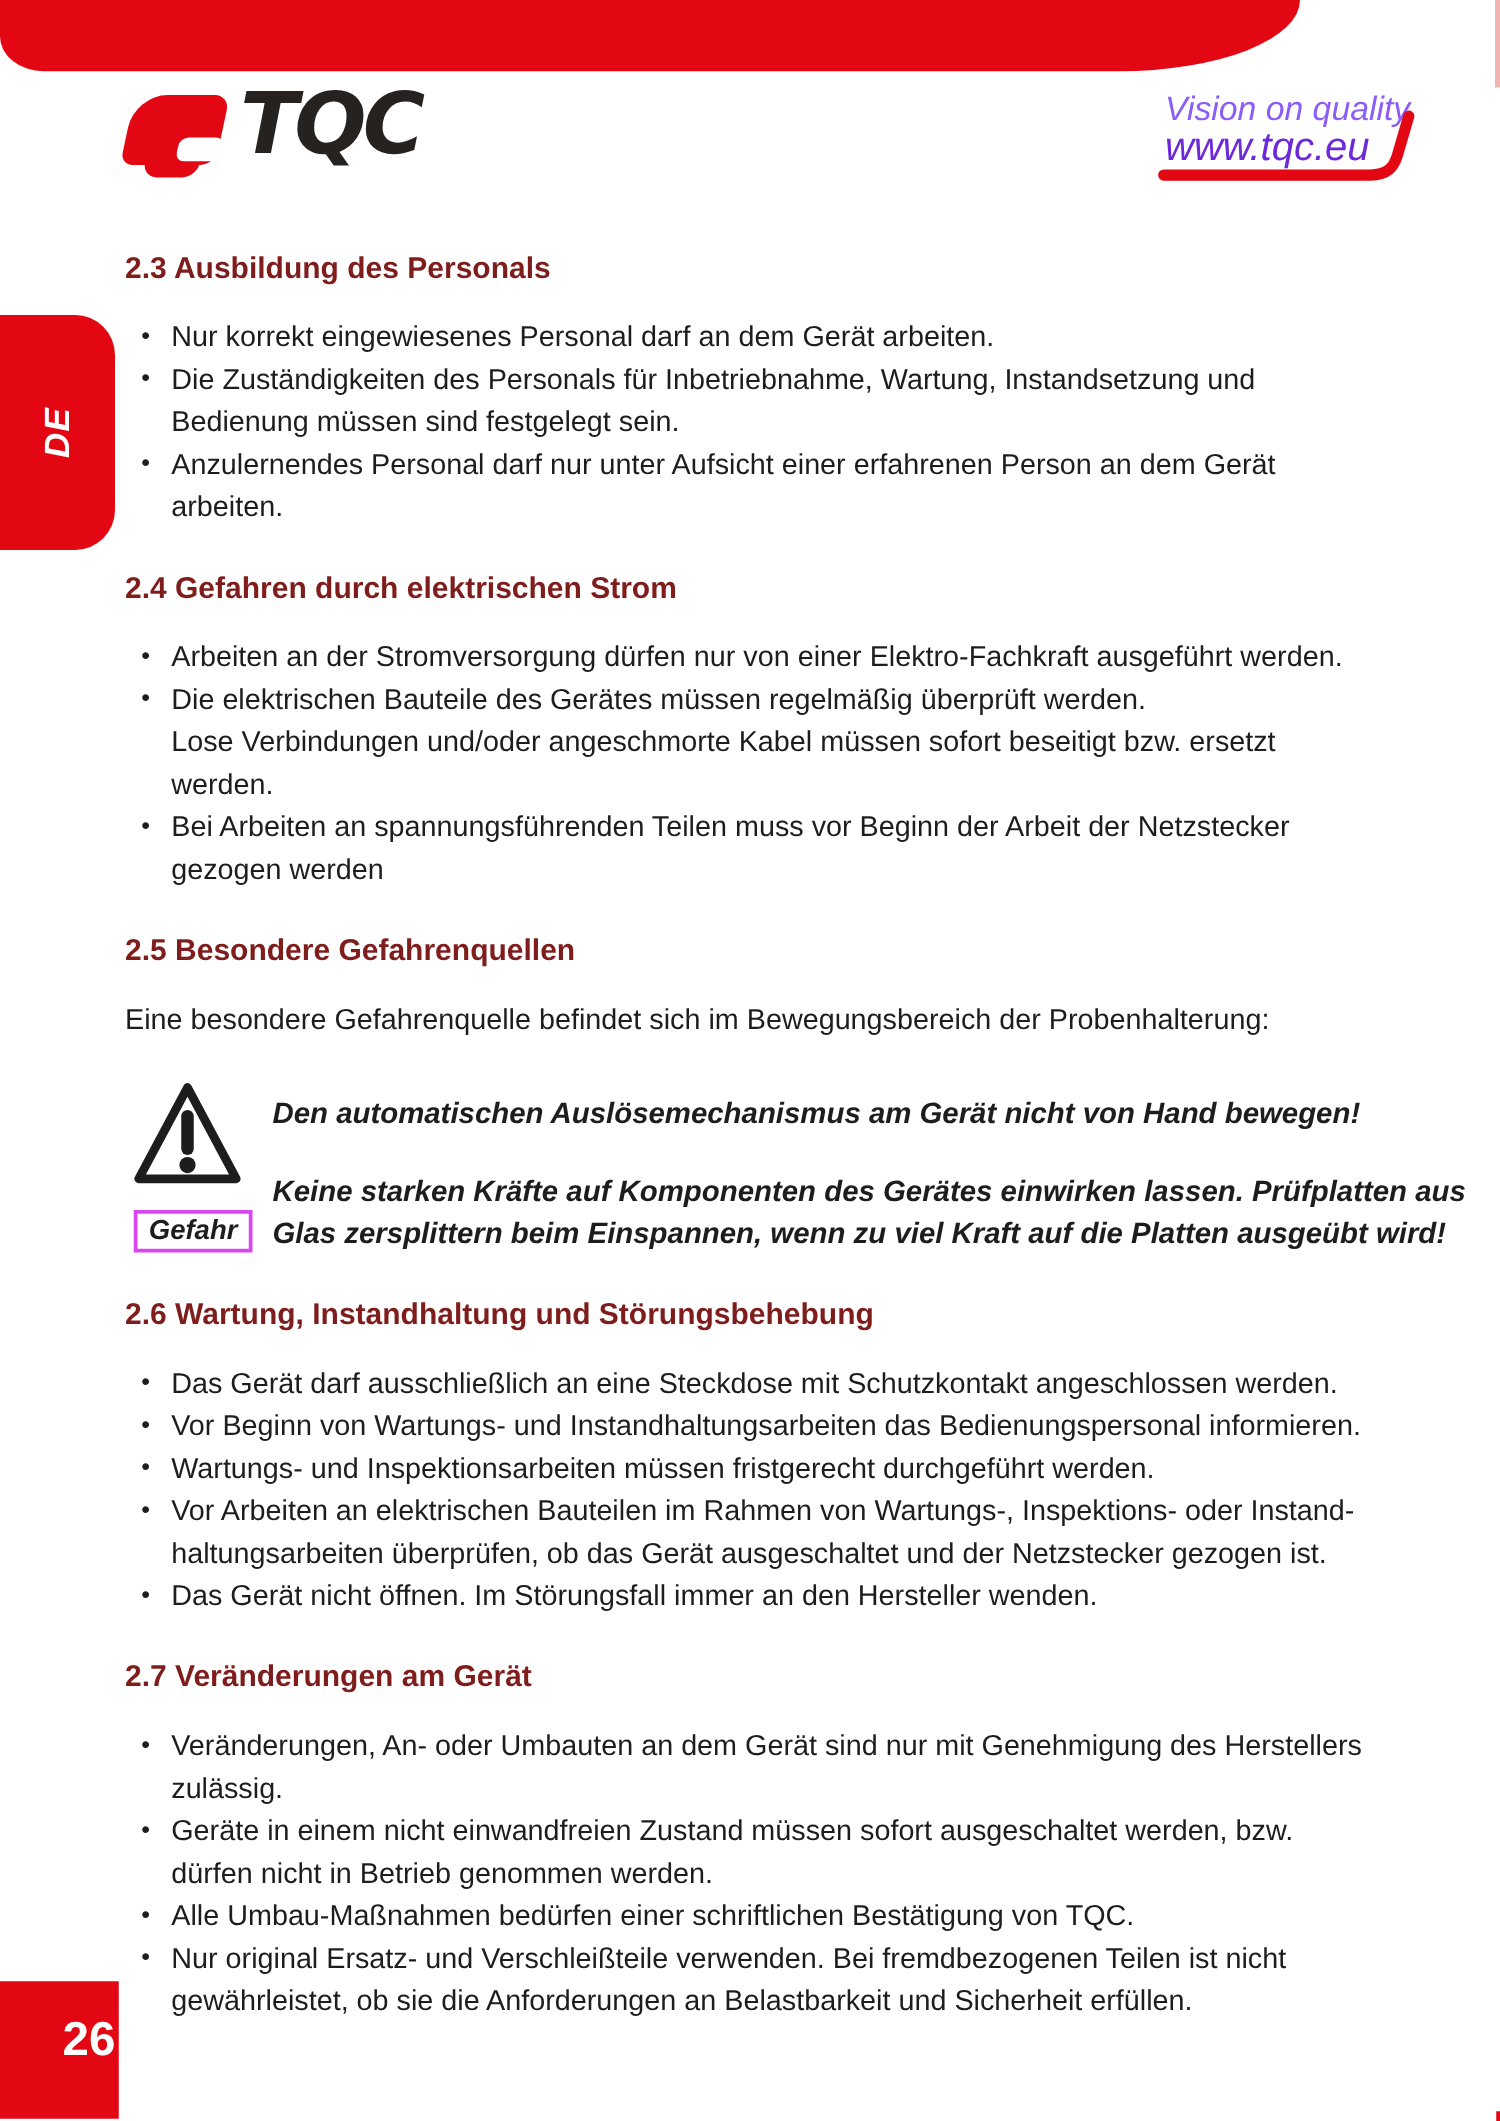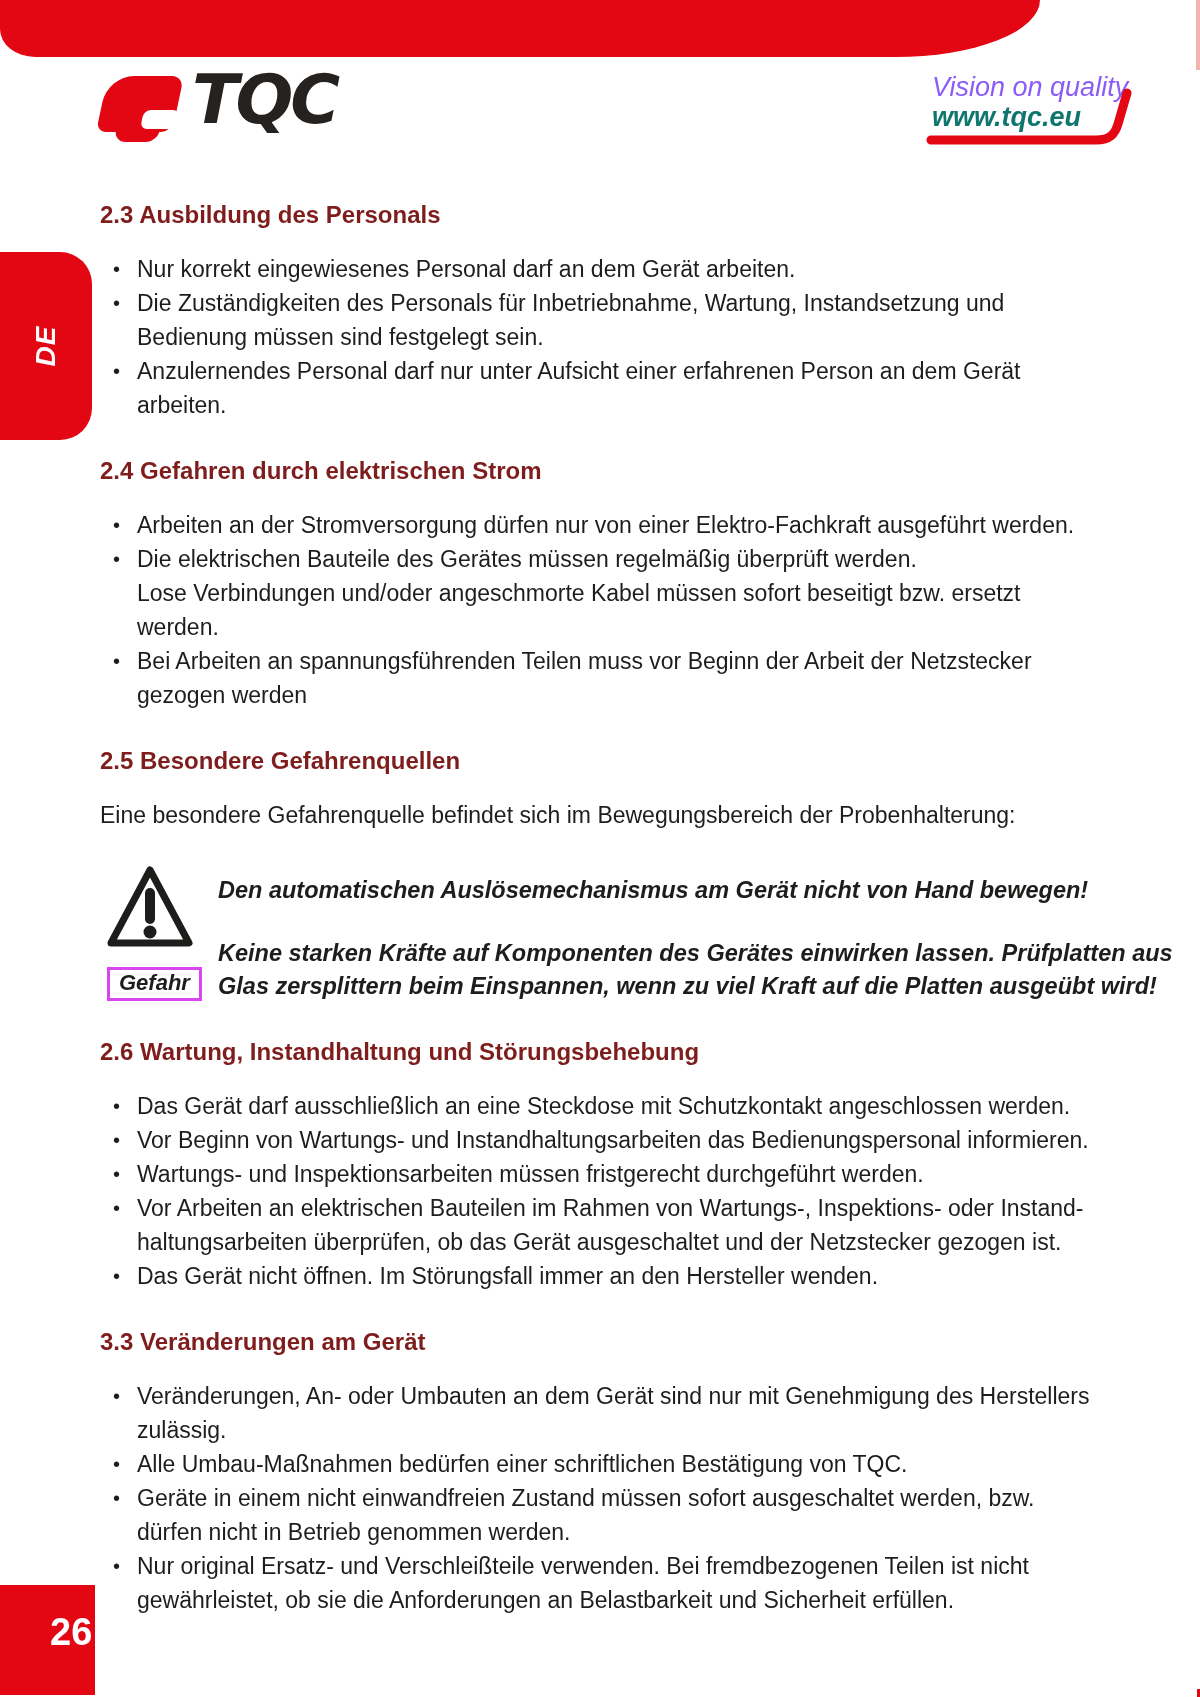--- a/index.html
+++ b/index.html
@@ -49,23 +49,22 @@
     color:#262220;
   }
 
   
   .tagline { position:absolute; left:932px; top:72px; width:230px; }
   .tagline-title {
     font-weight:normal; font-style:italic; font-size:27px; color:#8b5cf6;
     line-height:30px; white-space:nowrap;
   }
   .tagline-url {
-    font-style:italic; font-size:27px; color:#0f766e; line-height:30px;
+    font-style:italic; font-size:32px; color:#6d28d9; line-height:30px;
     white-space:nowrap;
-    font-weight:bold;
   }
   .tagline-swoosh { position:absolute; left:-8px; top:12px; }
 
   
   .de-tab {
     position:absolute; left:0; top:252px; width:92px; height:188px;
     background:#e30613; border-radius:0 32px 32px 0;
     display:flex; align-items:center; justify-content:center;
   }
   .de-tab span {
@@ -188,27 +187,27 @@
   <h2>2.6 Wartung, Instandhaltung und Störungsbehebung</h2>
   <ul>
     <li>Das Gerät darf ausschließlich an eine Steckdose mit Schutzkontakt angeschlossen werden.</li>
     <li>Vor Beginn von Wartungs- und Instandhaltungsarbeiten das Bedienungspersonal informieren.</li>
     <li>Wartungs- und Inspektionsarbeiten müssen fristgerecht durchgeführt werden.</li>
     <li>Vor Arbeiten an elektrischen Bauteilen im Rahmen von Wartungs-, Inspektions- oder Instand-
 haltungsarbeiten überprüfen, ob das Gerät ausgeschaltet und der Netzstecker gezogen ist.</li>
     <li>Das Gerät nicht öffnen. Im Störungsfall immer an den Hersteller wenden.</li>
   </ul>
 
-  <h2>3.3 Veränderungen am Gerät</h2>
+  <h2>2.7 Veränderungen am Gerät</h2>
   <ul>
     <li>Veränderungen, An- oder Umbauten an dem Gerät sind nur mit Genehmigung des Herstellers
 zulässig.</li>
-    <li>Alle Umbau-Maßnahmen bedürfen einer schriftlichen Bestätigung von TQC.</li>
     <li>Geräte in einem nicht einwandfreien Zustand müssen sofort ausgeschaltet werden, bzw.
 dürfen nicht in Betrieb genommen werden.</li>
+    <li>Alle Umbau-Maßnahmen bedürfen einer schriftlichen Bestätigung von TQC.</li>
     <li>Nur original Ersatz- und Verschleißteile verwenden. Bei fremdbezogenen Teilen ist nicht
 gewährleistet, ob sie die Anforderungen an Belastbarkeit und Sicherheit erfüllen.</li>
   </ul>
 
 </div>
 
 <div class="page-num-block">
   <span>26</span>
 </div>
 

